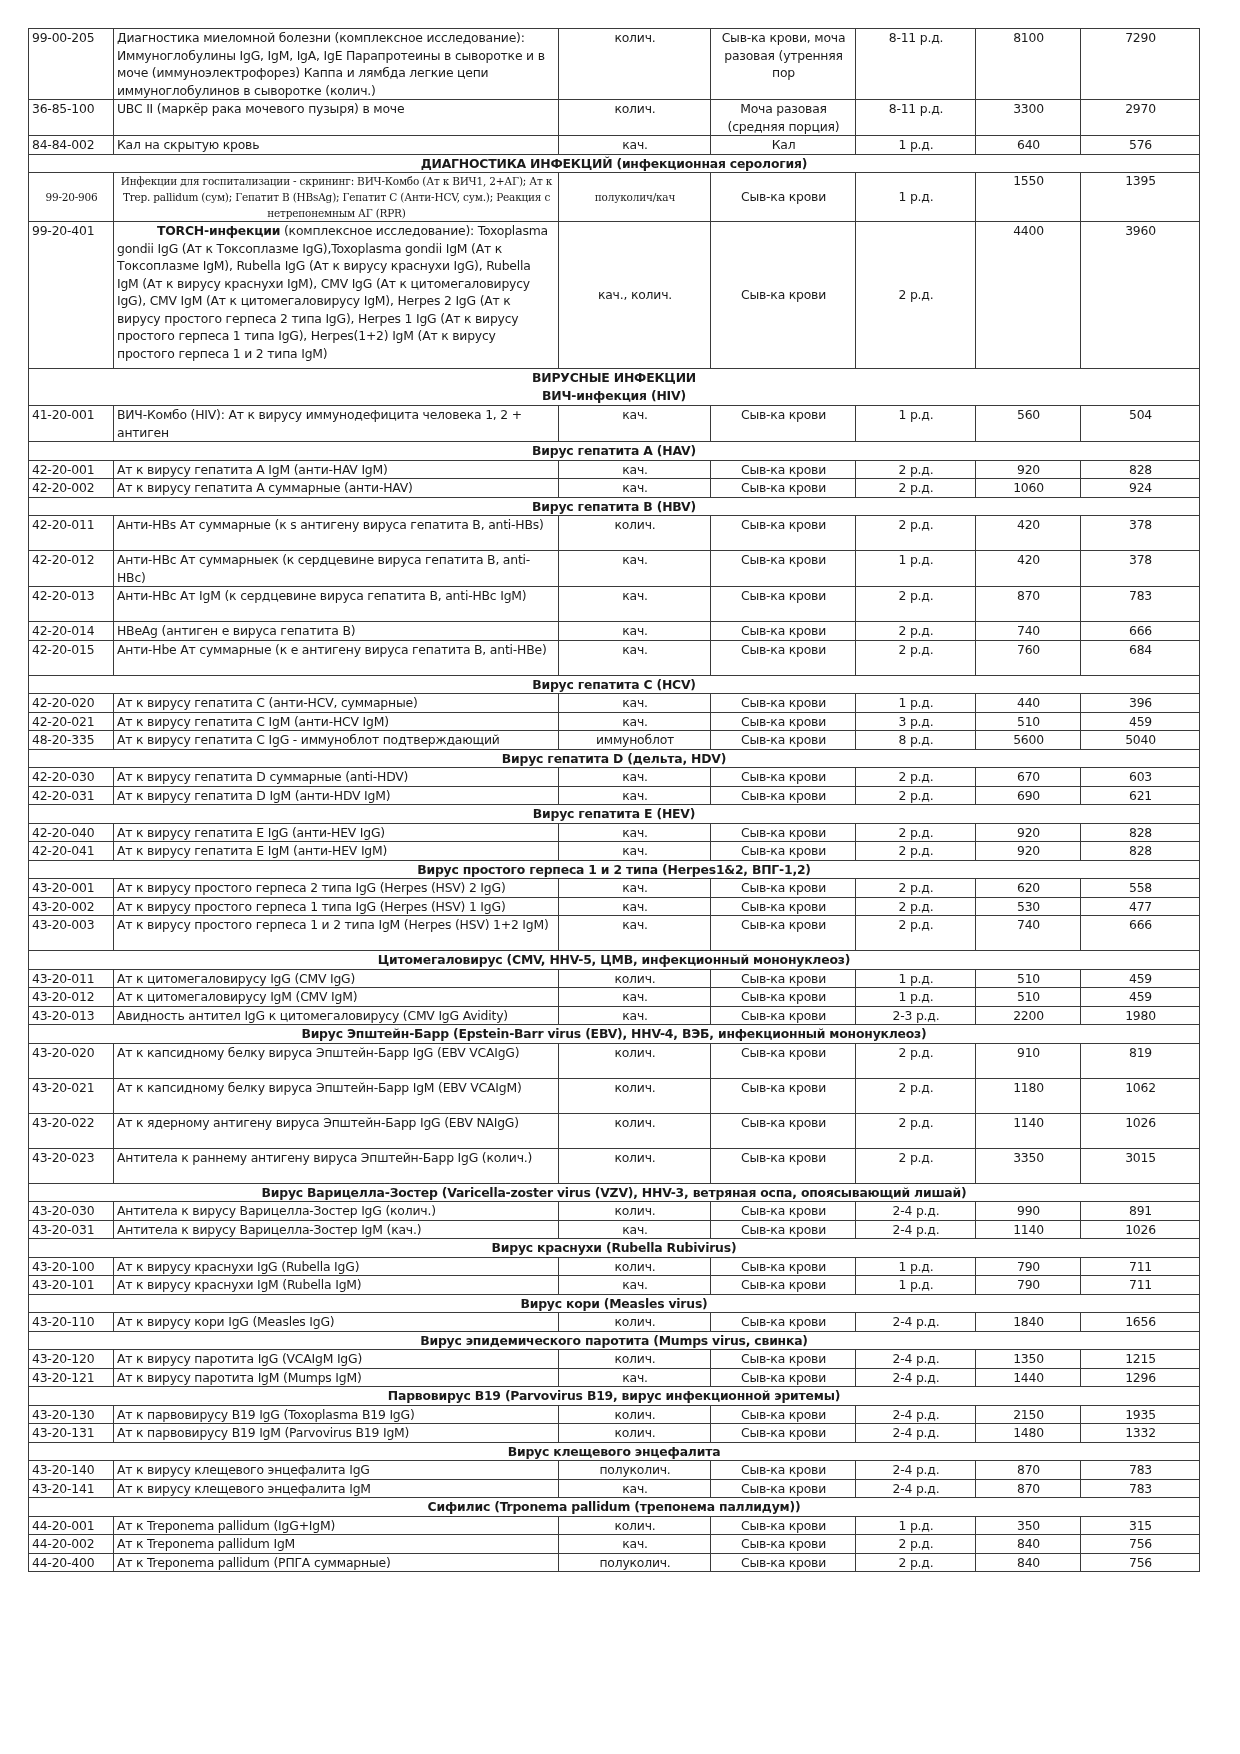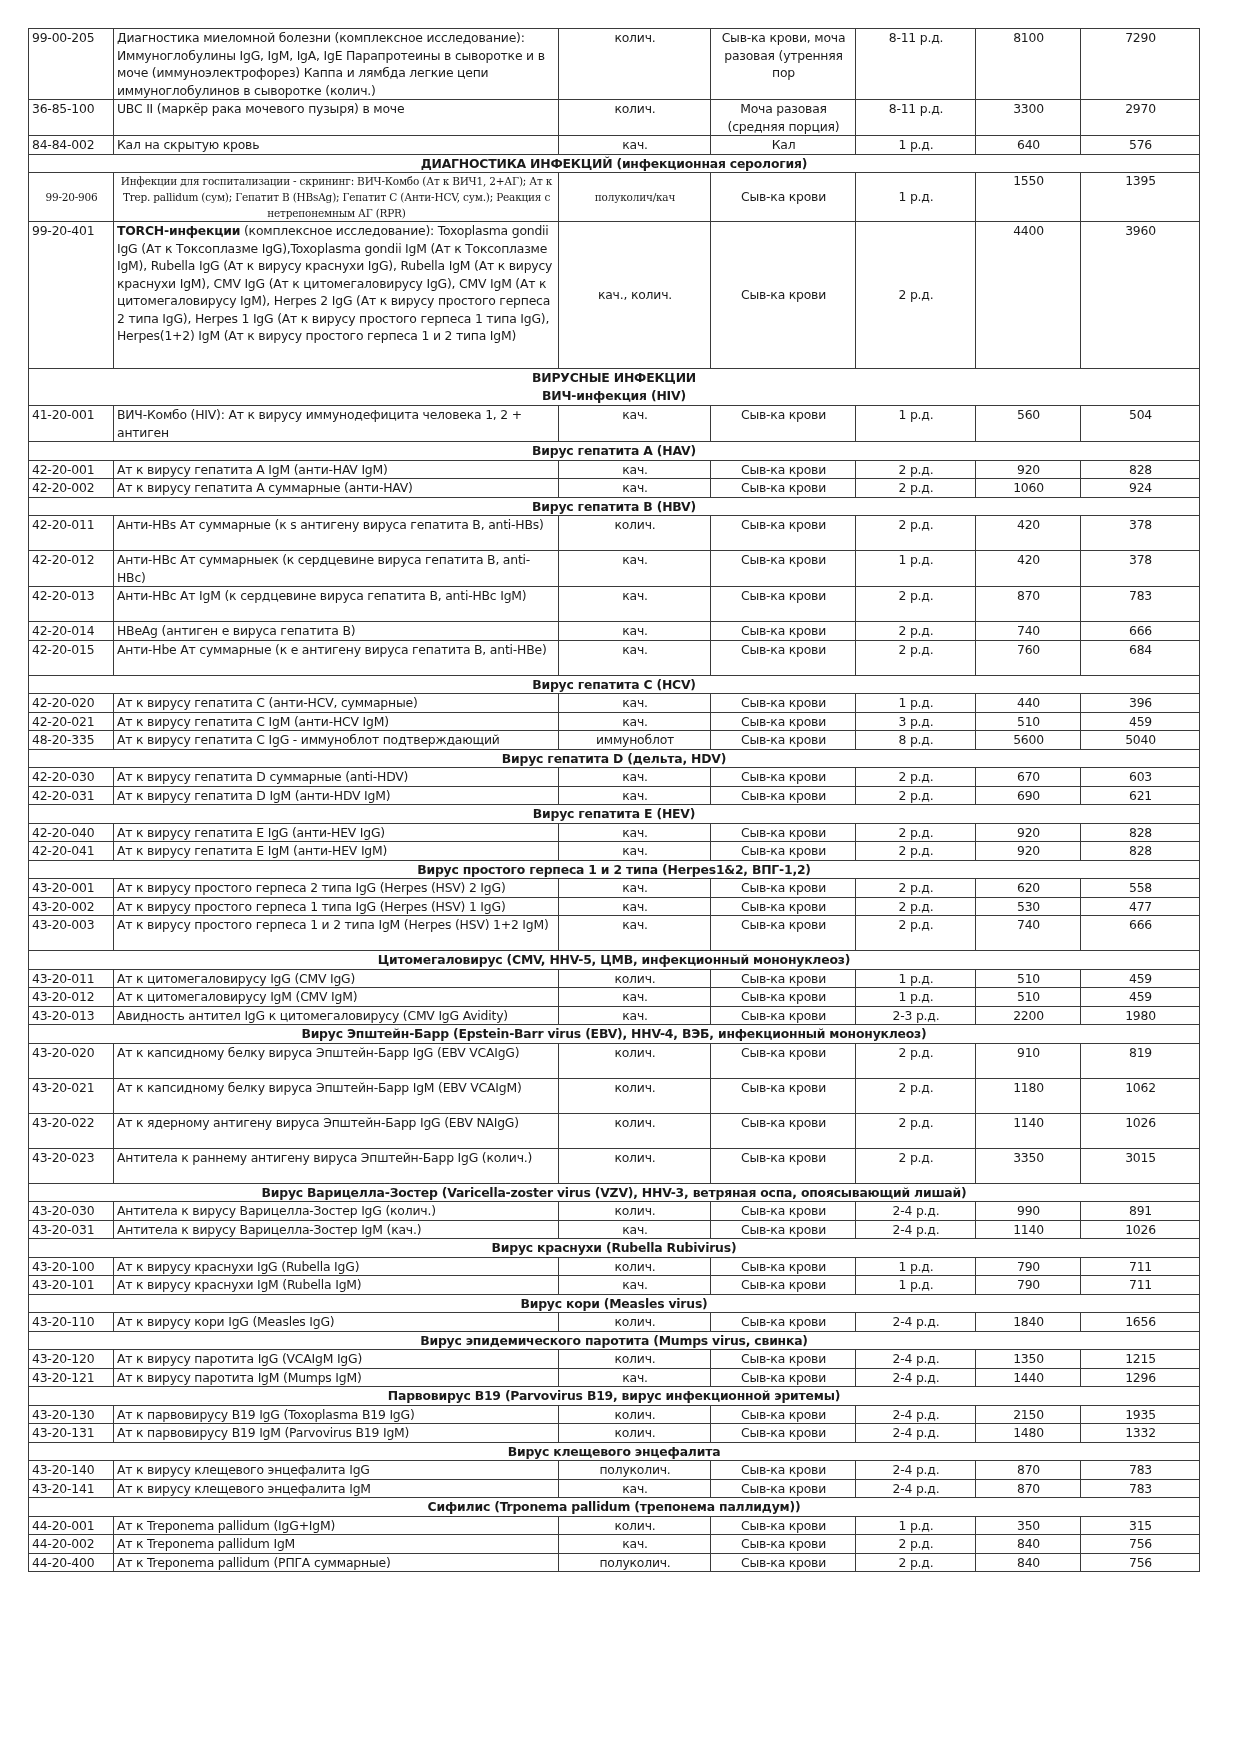--- a/index.html
+++ b/index.html
@@ -14,21 +14,21 @@
   td.code { white-space: nowrap; padding-left: 2px; }
   td.method, td.mat, td.term { text-align: center; }
   td.p1, td.p2 { text-align: center; vertical-align: middle; }
   tr.section td { text-align: center; padding: 0; font-weight: bold; }
   tr.italic td { }
   tr.serif td { font-family: "DejaVu Serif", serif; font-size: 10.5px; line-height: 16px; text-align: center; }
   tr.serif td.code, tr.serif td.name, tr.serif td.method { vertical-align: middle; text-align: center; }
   tr.serif td.mat, tr.serif td.term { font-family: "DejaVu Sans", sans-serif; font-size: 12.4px; vertical-align: middle; }
   tr.serif td.p1, tr.serif td.p2 { font-family: "DejaVu Sans", sans-serif; font-size: 12.4px; }
   tr.mid td.method, tr.mid td.mat, tr.mid td.term { vertical-align: middle; margin-left: 27px; }
-  .bold { font-weight: bold; }
+  .bold { font-weight: bold; margin-left: 40px; }
   tr.h1 td { height: 70px; } tr.h2 td { height: 34px; }
   tr.hbig td { height: 146px; }
   tr.sec2 td { height: 36px; line-height: 17.5px; }
 </style>
 </head>
 <body>
 
 <table class="price">
   <colgroup>
     <col class="c-code">

